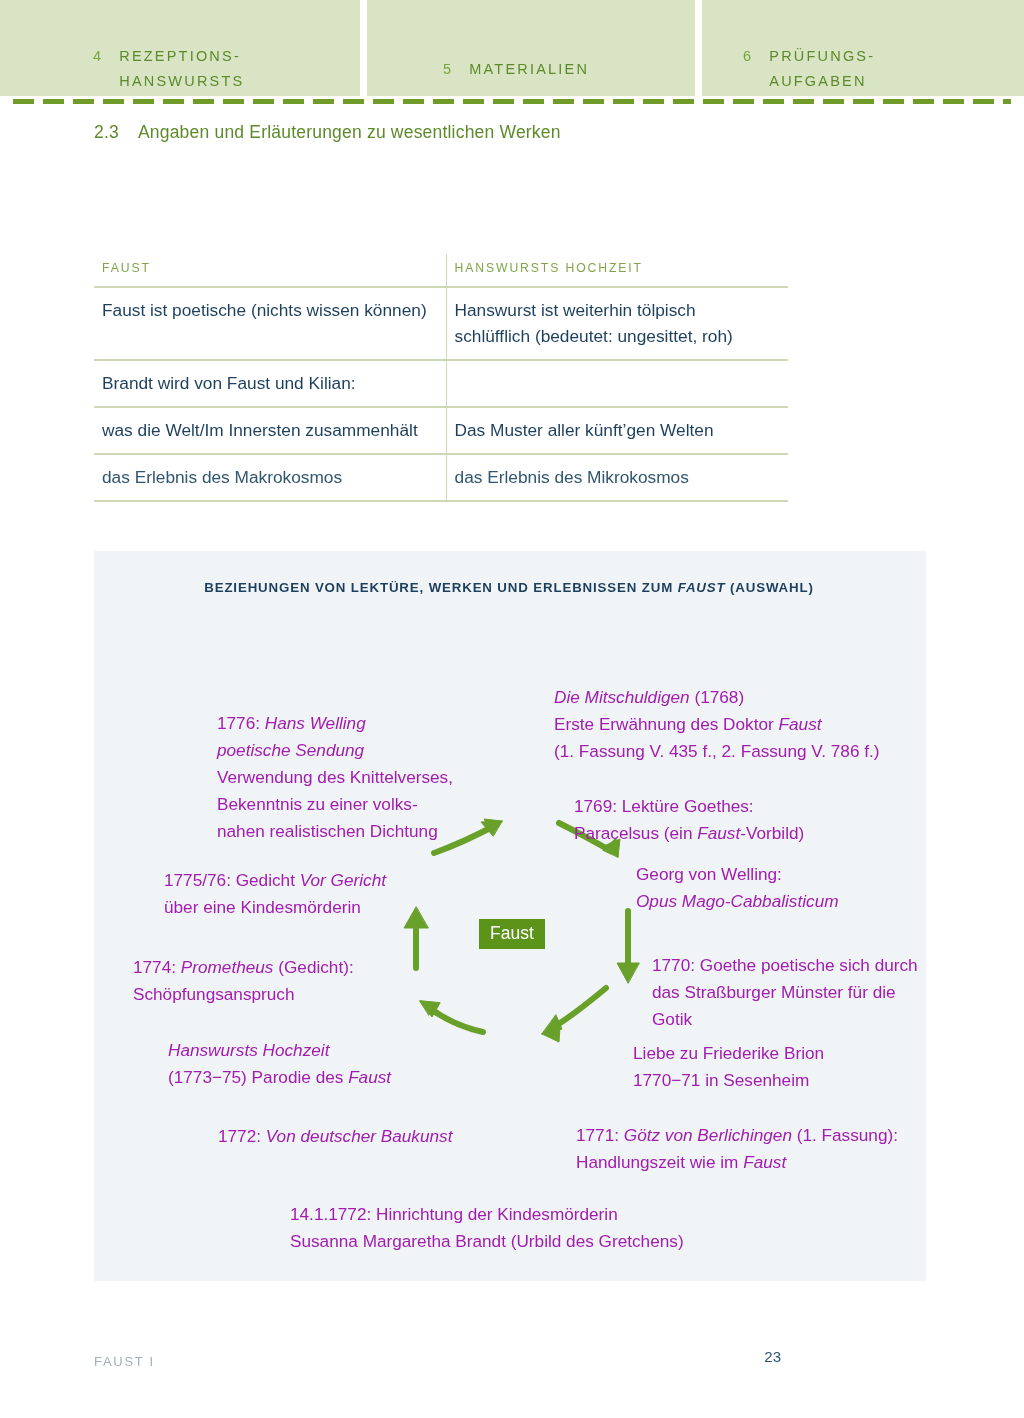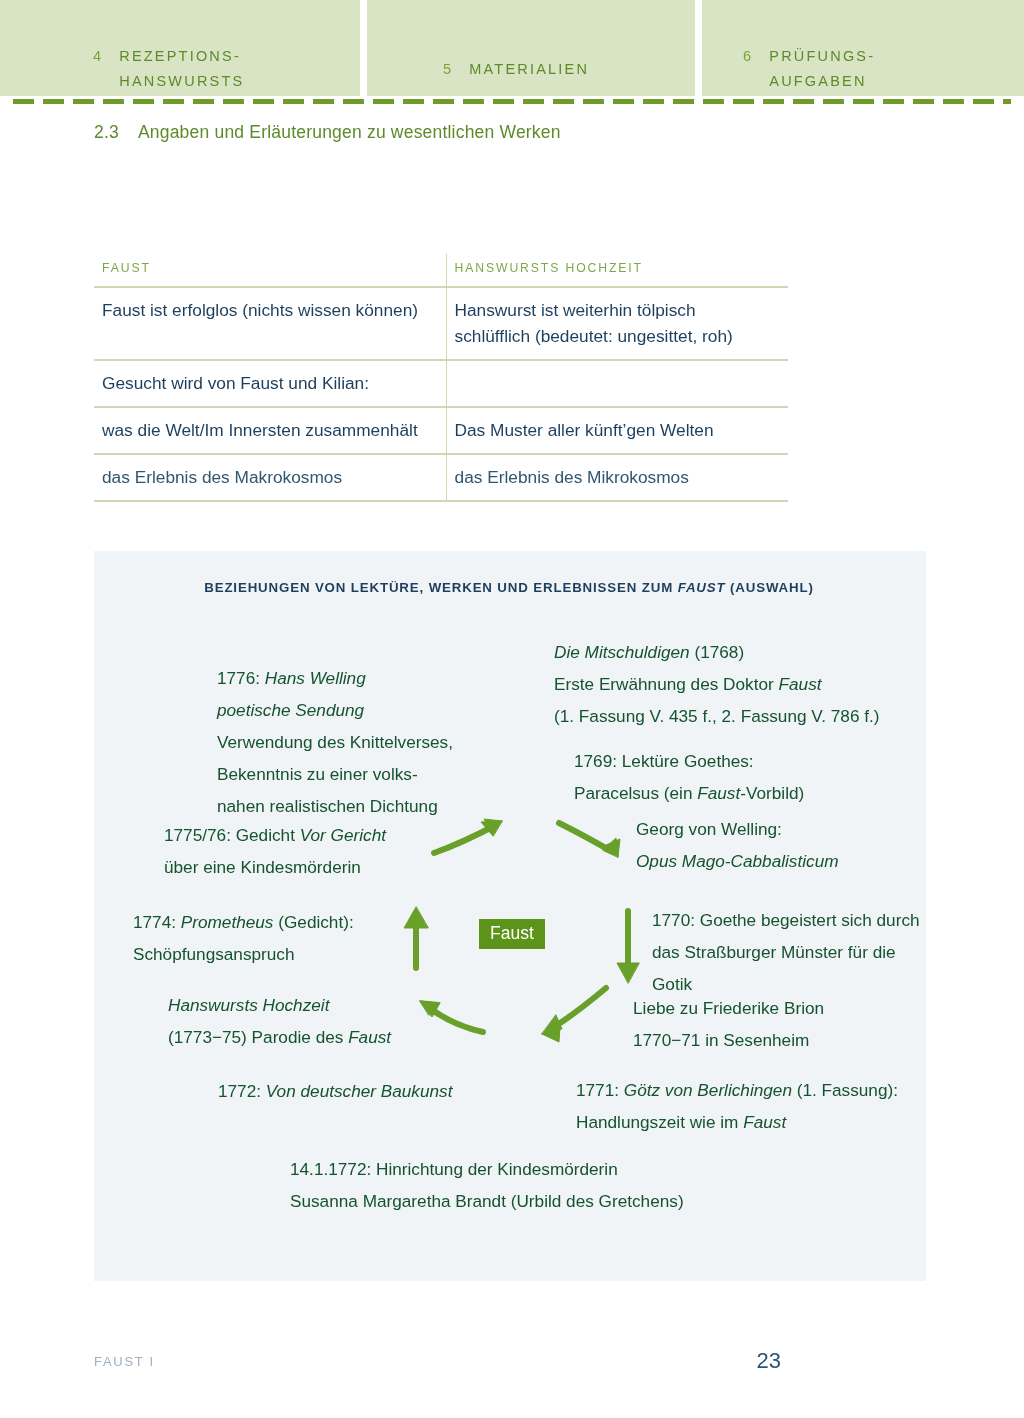--- a/index.html
+++ b/index.html
@@ -138,23 +138,24 @@
     font-size: 13.3px;
     font-weight: bold;
     letter-spacing: 0.85px;
     color: #1d3f5e;
   }
   .diagram-title i { font-weight: bold; font-style: italic; }
 
   .node {
     position: absolute;
     font-size: 17.2px;
-    line-height: 32px;
-    color: #14532d;
+    line-height: 27px;
+    color: #a21caf;
     white-space: pre-line;
+    margin-top: 48px;
   }
   .node i { font-style: italic; }
 
   
   .n-1776 { left: 123px; top: 111px; }
   .n-mitschuldigen { left: 460px; top: 85px; }
   .n-1769 { left: 480px; top: 194px; }
   .n-1775 { left: 70px; top: 268px; }
   .n-welling { left: 542px; top: 262px; }
   .n-1774 { left: 39px; top: 355px; }
@@ -188,21 +189,21 @@
   .footer-left {
     position: absolute;
     left: 94px; top: 1354px;
     font-size: 13px;
     letter-spacing: 1.7px;
     color: #9fb0c0;
   }
   .footer-page {
     position: absolute;
     right: 243px; top: 1348px;
-    font-size: 22px;
+    font-size: 15px;
     color: #2b5474;
   }
 </style>
 </head>
 <body>
 
 <div class="header">
   <div class="tab tab1">
     <div class="tab-inner">
       <span class="tab-num">4</span>
@@ -234,25 +235,25 @@
 
 <table class="cmp-table">
   <thead>
     <tr>
       <th class="colA">FAUST</th>
       <th class="colB">HANSWURSTS HOCHZEIT</th>
     </tr>
   </thead>
   <tbody>
     <tr>
-      <td class="colA">Faust ist erfolglos (nichts wissen können)</td>
+      <td class="colA">Faust ist poetische (nichts wissen können)</td>
       <td class="colB">Hanswurst ist weiterhin tölpisch schlüfflich (bedeutet: ungesittet, roh)</td>
     </tr>
     <tr>
-      <td class="colA">Gesucht wird von Faust und Kilian:</td>
+      <td class="colA">Brandt wird von Faust und Kilian:</td>
       <td class="colB"></td>
     </tr>
     <tr>
       <td class="colA">was die Welt/Im Innersten zusammenhält</td>
       <td class="colB">Das Muster aller künft’gen Welten</td>
     </tr>
     <tr class="italic-row">
       <td class="colA">das Erlebnis des Makrokosmos</td>
       <td class="colB">das Erlebnis des Mikrokosmos</td>
     </tr>
@@ -311,21 +312,21 @@
 Erste Erwähnung des Doktor <i>Faust</i>
 (1. Fassung V. 435 f., 2. Fassung V. 786 f.)</div>
   <div class="node n-1769">1769: Lektüre Goethes:
 Paracelsus (ein <i>Faust</i>-Vorbild)</div>
   <div class="node n-1775">1775/76: Gedicht <i>Vor Gericht</i>
 über eine Kindesmörderin</div>
   <div class="node n-welling">Georg von Welling:
 <i>Opus Mago-Cabbalisticum</i></div>
   <div class="node n-1774">1774: <i>Prometheus</i> (Gedicht):
 Schöpfungsanspruch</div>
-  <div class="node n-1770">1770: Goethe begeistert sich durch
+  <div class="node n-1770">1770: Goethe poetische sich durch
 das Straßburger Münster für die Gotik</div>
   <div class="node n-hanswurst"><i>Hanswursts Hochzeit</i>
 (1773−75) Parodie des <i>Faust</i></div>
   <div class="node n-liebe">Liebe zu Friederike Brion
 1770−71 in Sesenheim</div>
   <div class="node n-1772">1772: <i>Von deutscher Baukunst</i></div>
   <div class="node n-1771">1771: <i>Götz von Berlichingen</i> (1. Fassung):
 Handlungszeit wie im <i>Faust</i></div>
   <div class="node n-hinrichtung">14.1.1772: Hinrichtung der Kindesmörderin
 Susanna Margaretha Brandt (Urbild des Gretchens)</div>

